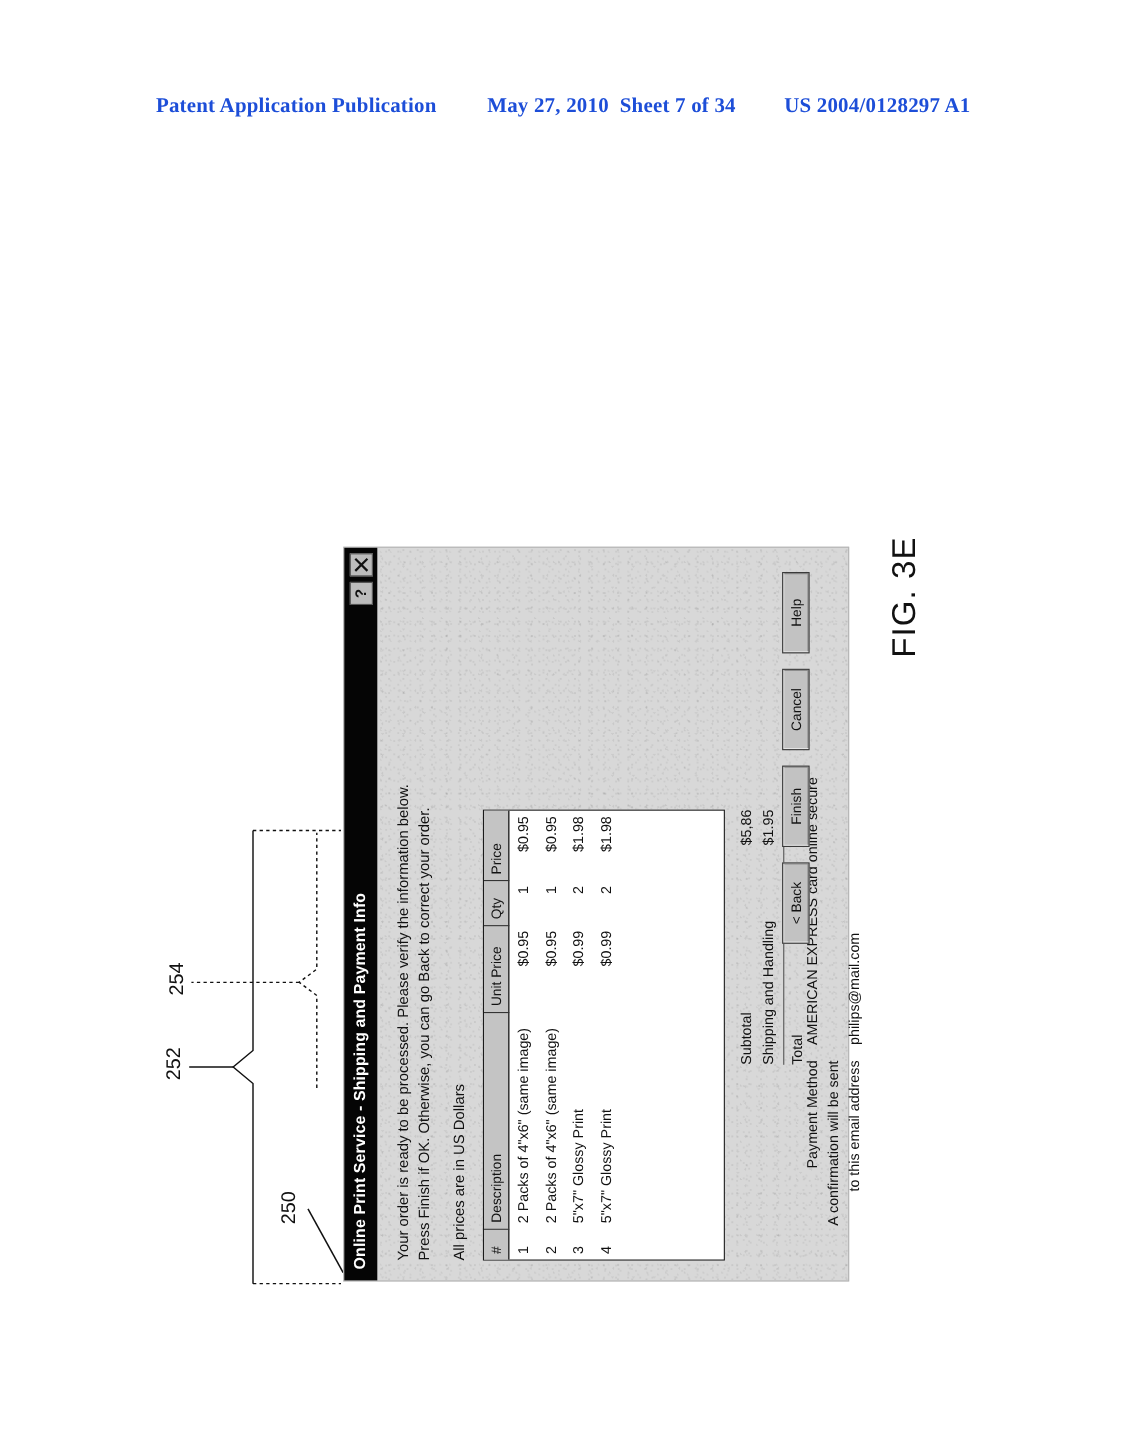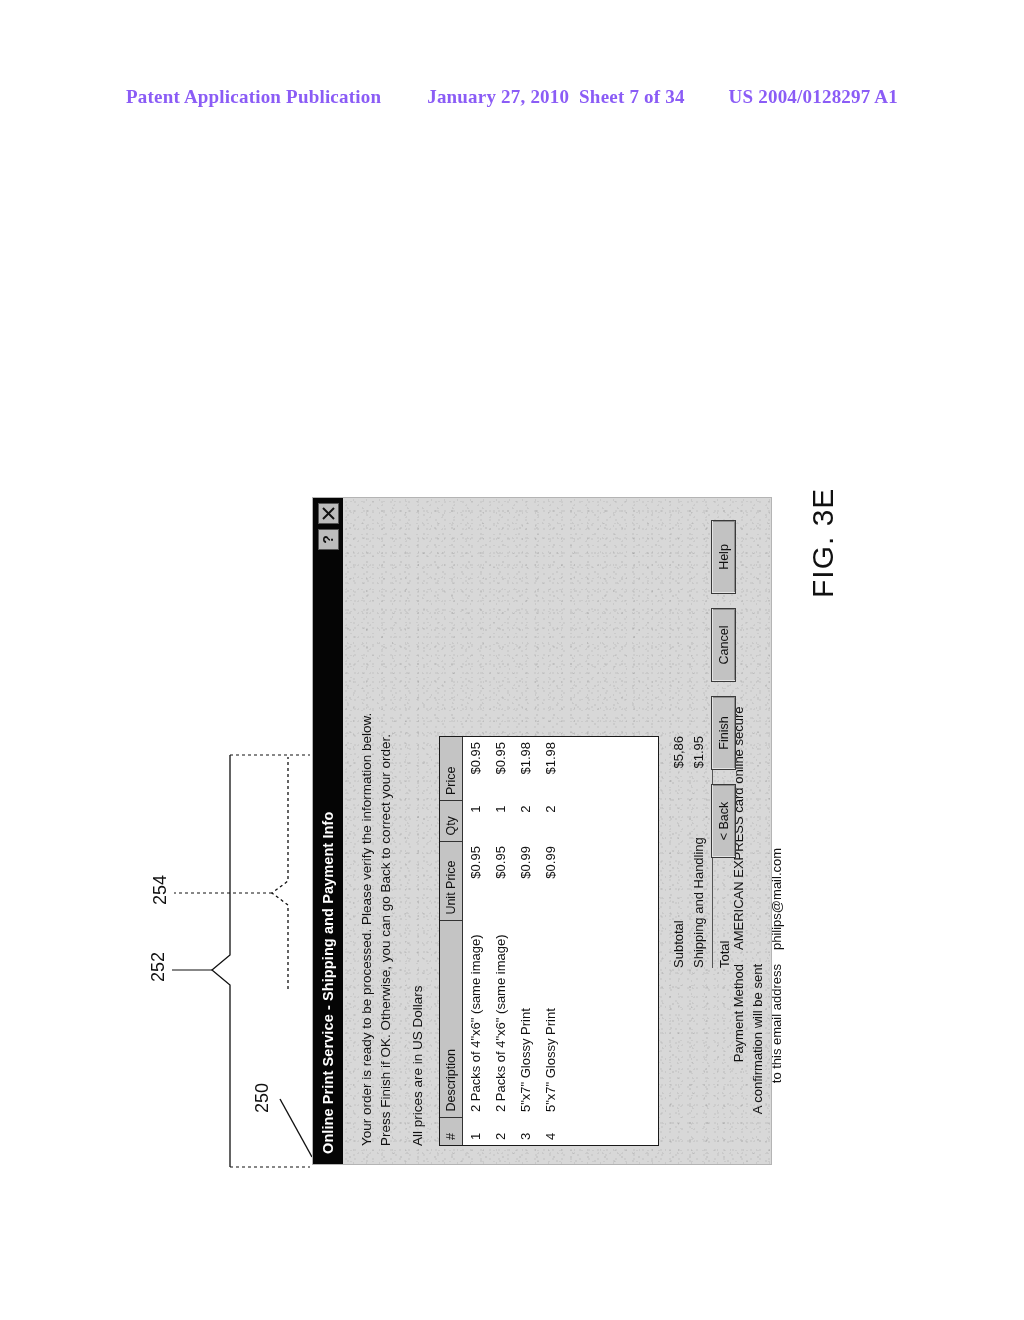--- a/index.html
+++ b/index.html
@@ -20,21 +20,21 @@
     position: absolute;
     top: 86px;
     left: 0;
     width: 1024px;
     display: flex;
     justify-content: center;
     align-items: baseline;
     font-family: "Liberation Serif", serif;
     font-weight: bold;
     font-size: 19px;
-    color: #8b5cf6;
+    color: #1d4ed8;
     letter-spacing: 0.2px;
   }
   .patent-header .seg { white-space: pre; }
   .ph-gap1 { width: 46px; }
   .ph-gap2 { width: 44px; }
 
   
   .figure-stage {
     position: absolute;
     left: 0;
@@ -284,21 +284,21 @@
     transform-origin: left top;
     white-space: nowrap;
   }
 </style>
 </head>
 <body>
 
 <div class="patent-header">
   <span class="seg">Patent Application Publication</span>
   <span class="ph-gap1"></span>
-  <span class="seg">January 27, 2010  Sheet 7 of 34</span>
+  <span class="seg">May 27, 2010  Sheet 7 of 34</span>
   <span class="ph-gap2"></span>
   <span class="seg">US 2004/0128297 A1</span>
 </div>
 
 <div class="figure-stage">
   <div class="figure-rot">
 
     <svg class="leaders" viewBox="0 0 900 660">
 
       <line x1="86" y1="120" x2="28" y2="152" stroke="#111" stroke-width="1.4"></line>

